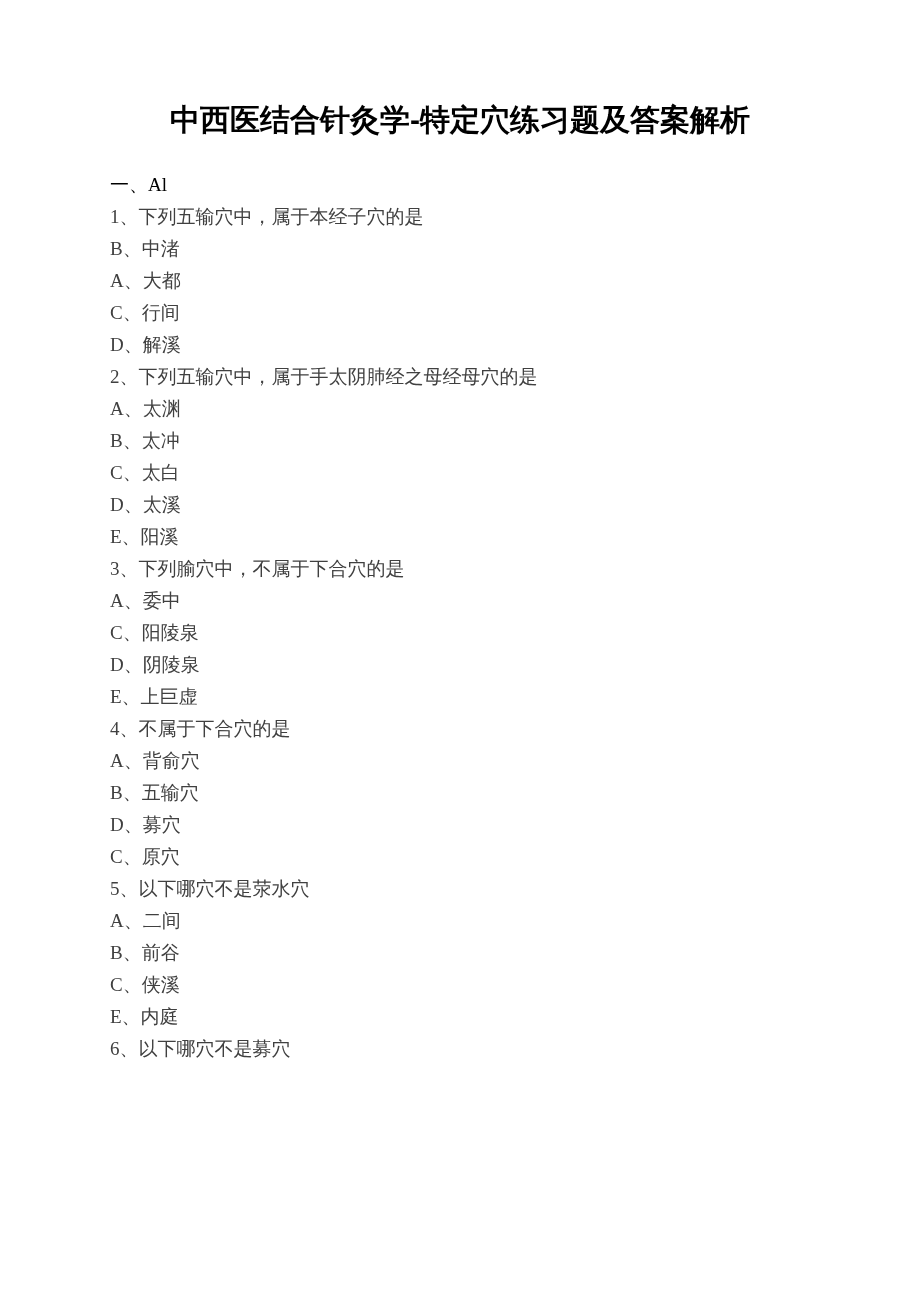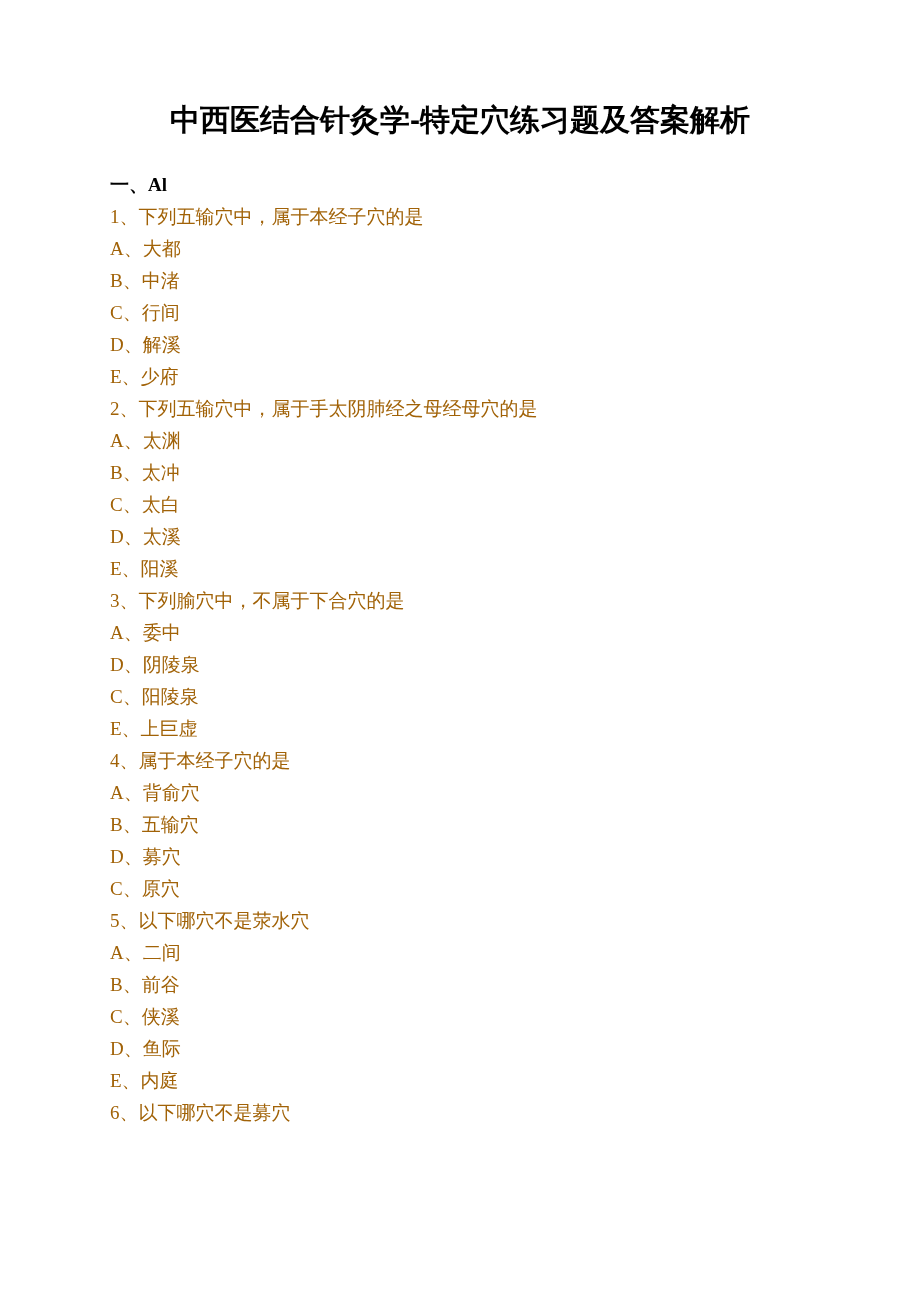--- a/index.html
+++ b/index.html
@@ -17,77 +17,74 @@
     font-family: "SimHei", "黑体", sans-serif;
     font-size: 30px;
     font-weight: bold;
     text-align: center;
     margin-bottom: 28px;
     color: #000;
   }
   .line {
     font-size: 19px;
     line-height: 32px;
-    color: #a16207;
+    color: #404040;
     white-space: pre;
   }
   .section {
     font-size: 19px;
     line-height: 32px;
     color: #000;
-    font-weight: bold;
   }
 </style>
 </head>
 <body>
 
 <div class="page">
   <div class="title">中西医结合针灸学-特定穴练习题及答案解析</div>
   <div class="section">一、Al</div>
 
   <div>
     <div class="line"><span>1</span>、<span>下列五输穴中，属于本经子穴的是</span></div>
+    <div class="line"><span>B</span>、<span>中渚</span></div>
     <div class="line"><span>A</span>、<span>大都</span></div>
-    <div class="line"><span>B</span>、<span>中渚</span></div>
     <div class="line"><span>C</span>、<span>行间</span></div>
     <div class="line"><span>D</span>、<span>解溪</span></div>
-    <div class="line"><span>E</span>、<span>少府</span></div>
   </div>
 
   <div>
     <div class="line"><span>2</span>、<span>下列五输穴中，属于手太阴肺经之母经母穴的是</span></div>
     <div class="line"><span>A</span>、<span>太渊</span></div>
     <div class="line"><span>B</span>、<span>太冲</span></div>
     <div class="line"><span>C</span>、<span>太白</span></div>
     <div class="line"><span>D</span>、<span>太溪</span></div>
     <div class="line"><span>E</span>、<span>阳溪</span></div>
   </div>
 
   <div>
     <div class="line"><span>3</span>、<span>下列腧穴中，不属于下合穴的是</span></div>
     <div class="line"><span>A</span>、<span>委中</span></div>
+    <div class="line"><span>C</span>、<span>阳陵泉</span></div>
     <div class="line"><span>D</span>、<span>阴陵泉</span></div>
-    <div class="line"><span>C</span>、<span>阳陵泉</span></div>
     <div class="line"><span>E</span>、<span>上巨虚</span></div>
   </div>
 
   <div>
-    <div class="line"><span>4</span>、<span>属于本经子穴的是</span></div>
+    <div class="line"><span>4</span>、<span>不属于下合穴的是</span></div>
     <div class="line"><span>A</span>、<span>背俞穴</span></div>
     <div class="line"><span>B</span>、<span>五输穴</span></div>
     <div class="line"><span>D</span>、<span>募穴</span></div>
     <div class="line"><span>C</span>、<span>原穴</span></div>
   </div>
 
   <div>
     <div class="line"><span>5</span>、<span>以下哪穴不是荥水穴</span></div>
     <div class="line"><span>A</span>、<span>二间</span></div>
     <div class="line"><span>B</span>、<span>前谷</span></div>
     <div class="line"><span>C</span>、<span>侠溪</span></div>
-    <div class="line"><span>D</span>、<span>鱼际</span></div>
     <div class="line"><span>E</span>、<span>内庭</span></div>
   </div>
 
   <div>
     <div class="line"><span>6</span>、<span>以下哪穴不是募穴</span></div>
   </div>
 
 </div>
 
 </body></html>

